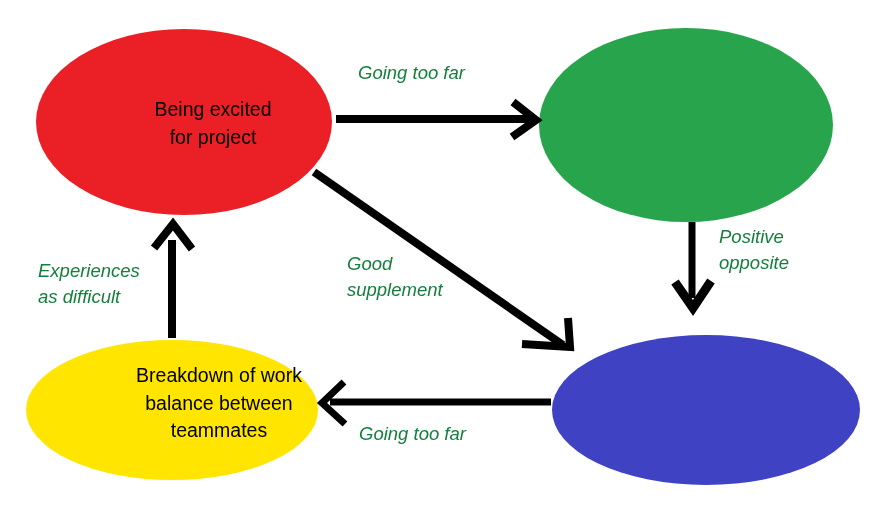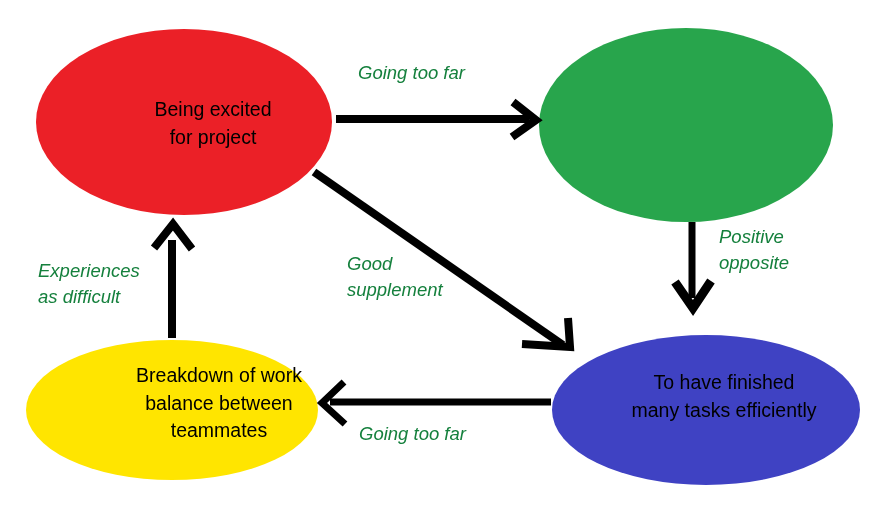--- a/index.html
+++ b/index.html
@@ -83,22 +83,20 @@
     <g>
       <path d="M 172 338 L 172 240" stroke="#000" stroke-width="8" fill="none" stroke-linecap="butt"></path>
       <path d="M 154 248 L 173 224 L 192 249" stroke="#000" stroke-width="8" fill="none" stroke-linejoin="miter" stroke-linecap="butt"></path>
     </g>
   </svg>
 
   <div class="node-label" style="left:113px; top:96px; width:200px;">Being excited
 for project</div>
 
 
-  <div class="node-label" style="left:604px; top:369px; width:240px;">To have finished
-many tasks efficiently</div>
 
   <div class="node-label" style="left:83px; top:362px; width:220px;margin-left:26px;">Breakdown of work
 balance between
 teammates</div>
 
   <div class="edge-label" style="left:358px; top:60px; width:200px;">Going too far</div>
 
   <div class="edge-label" style="left:347px; top:251px; width:160px;">Good
 supplement</div>
 

